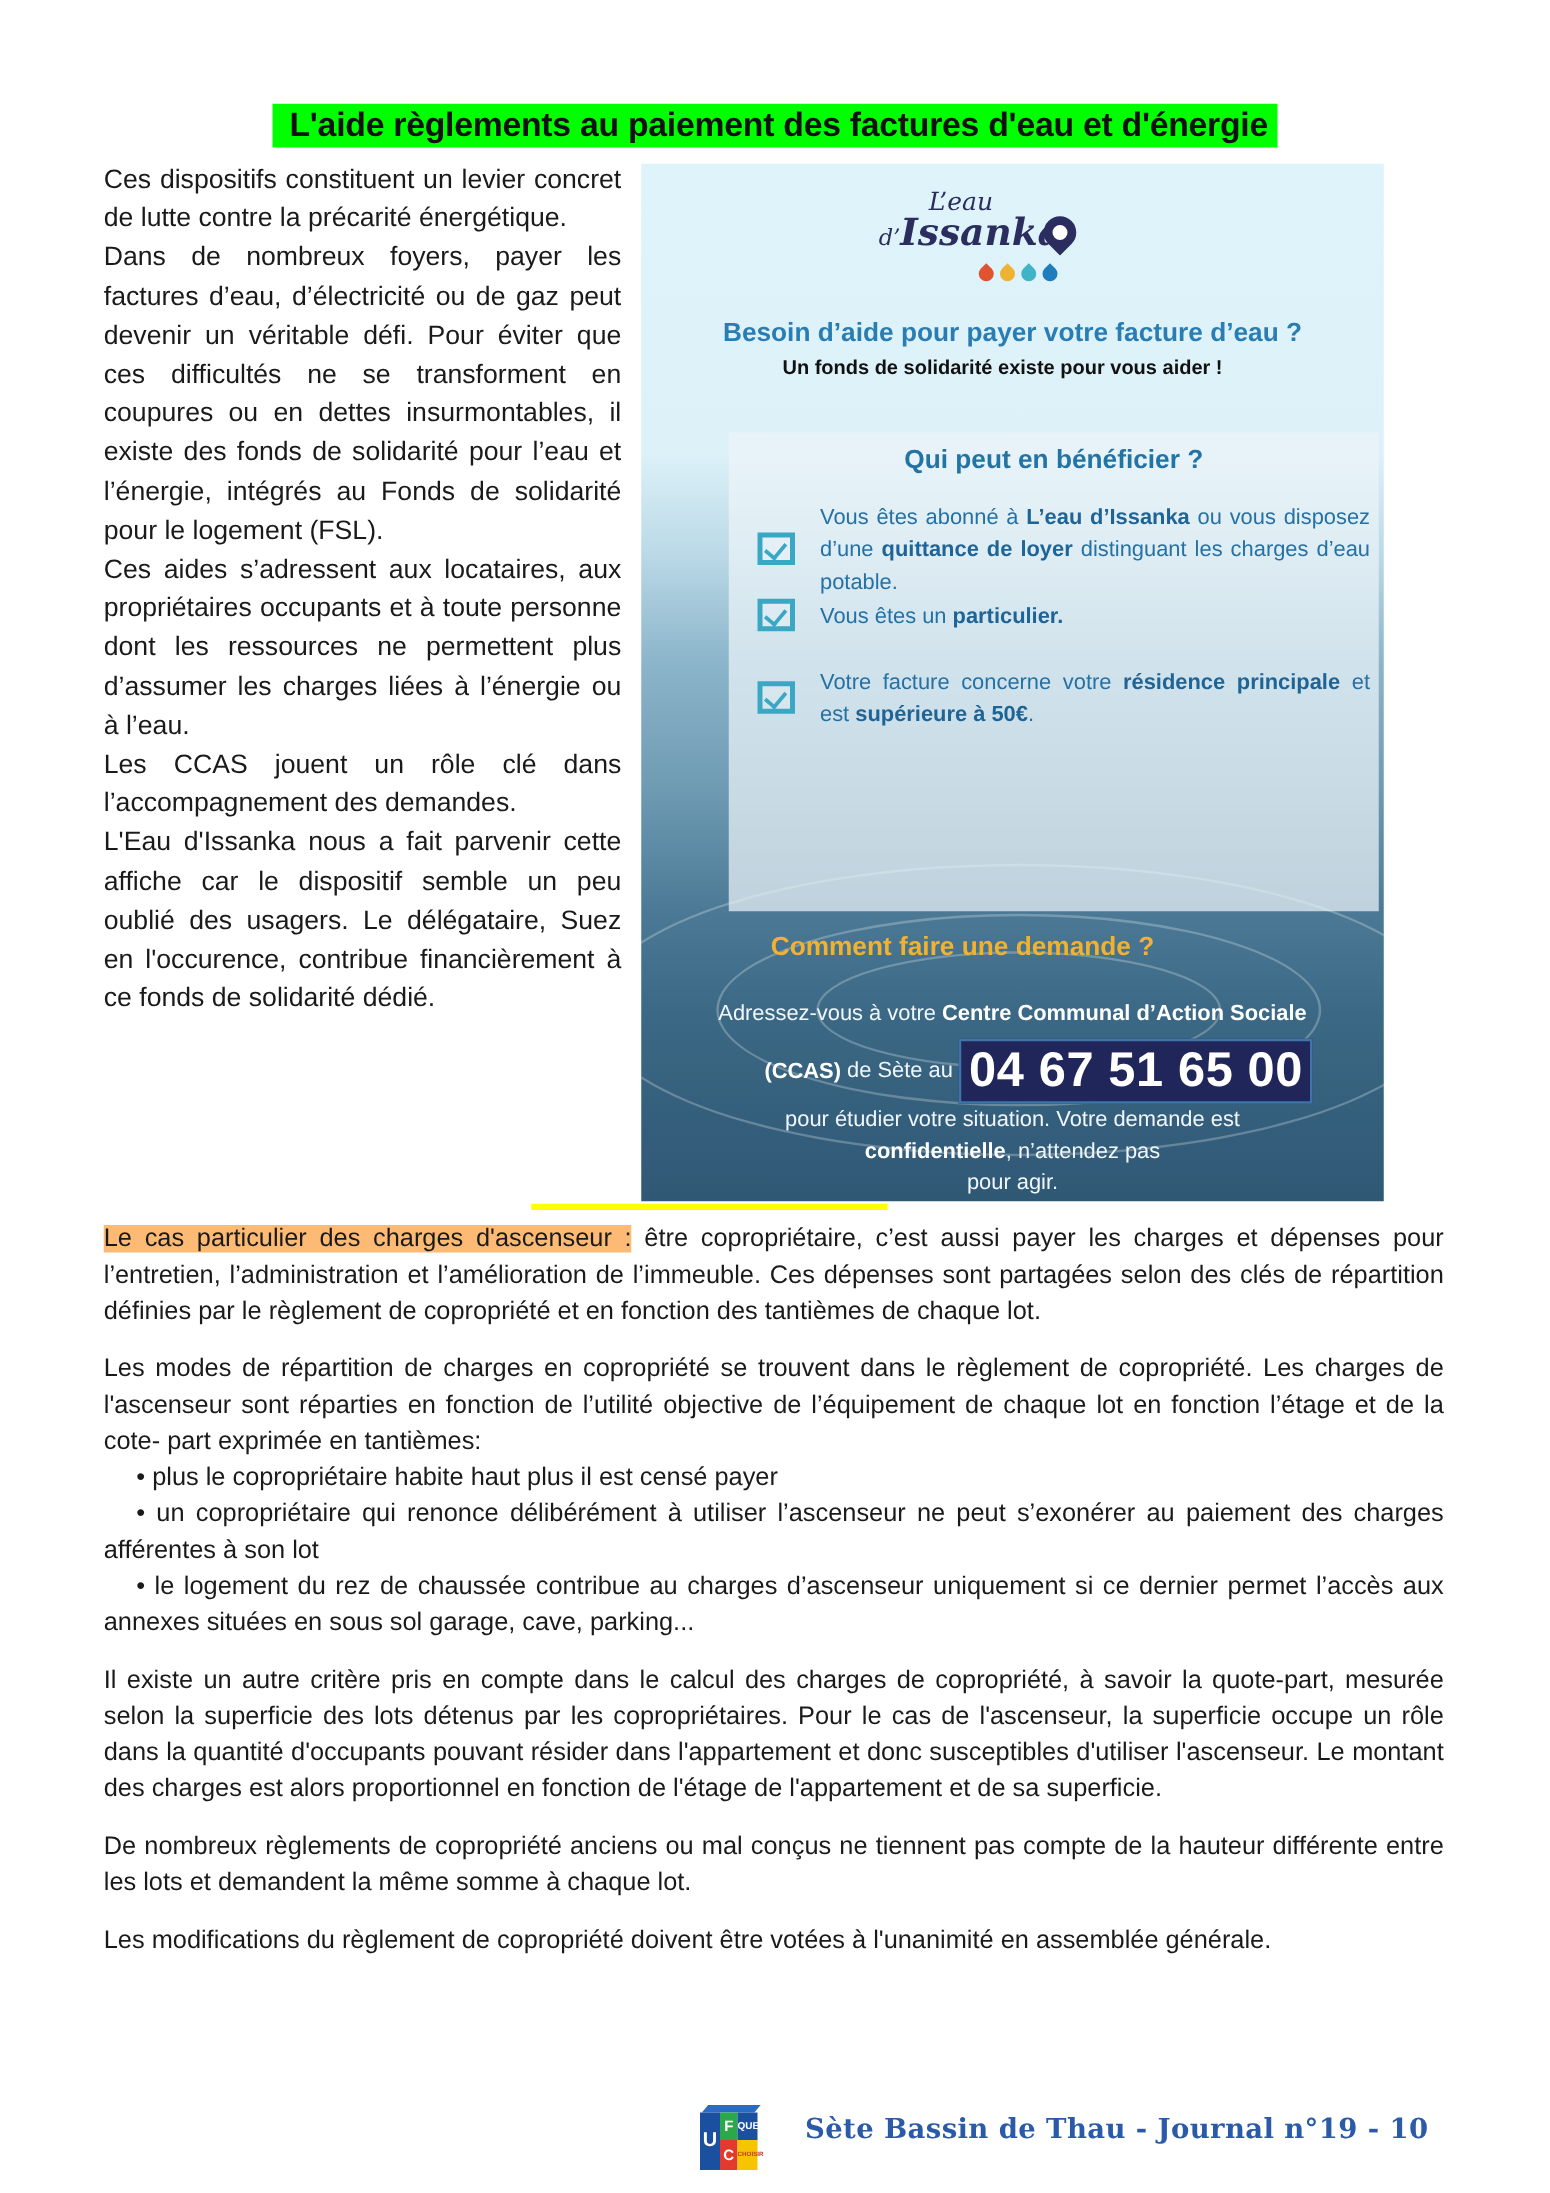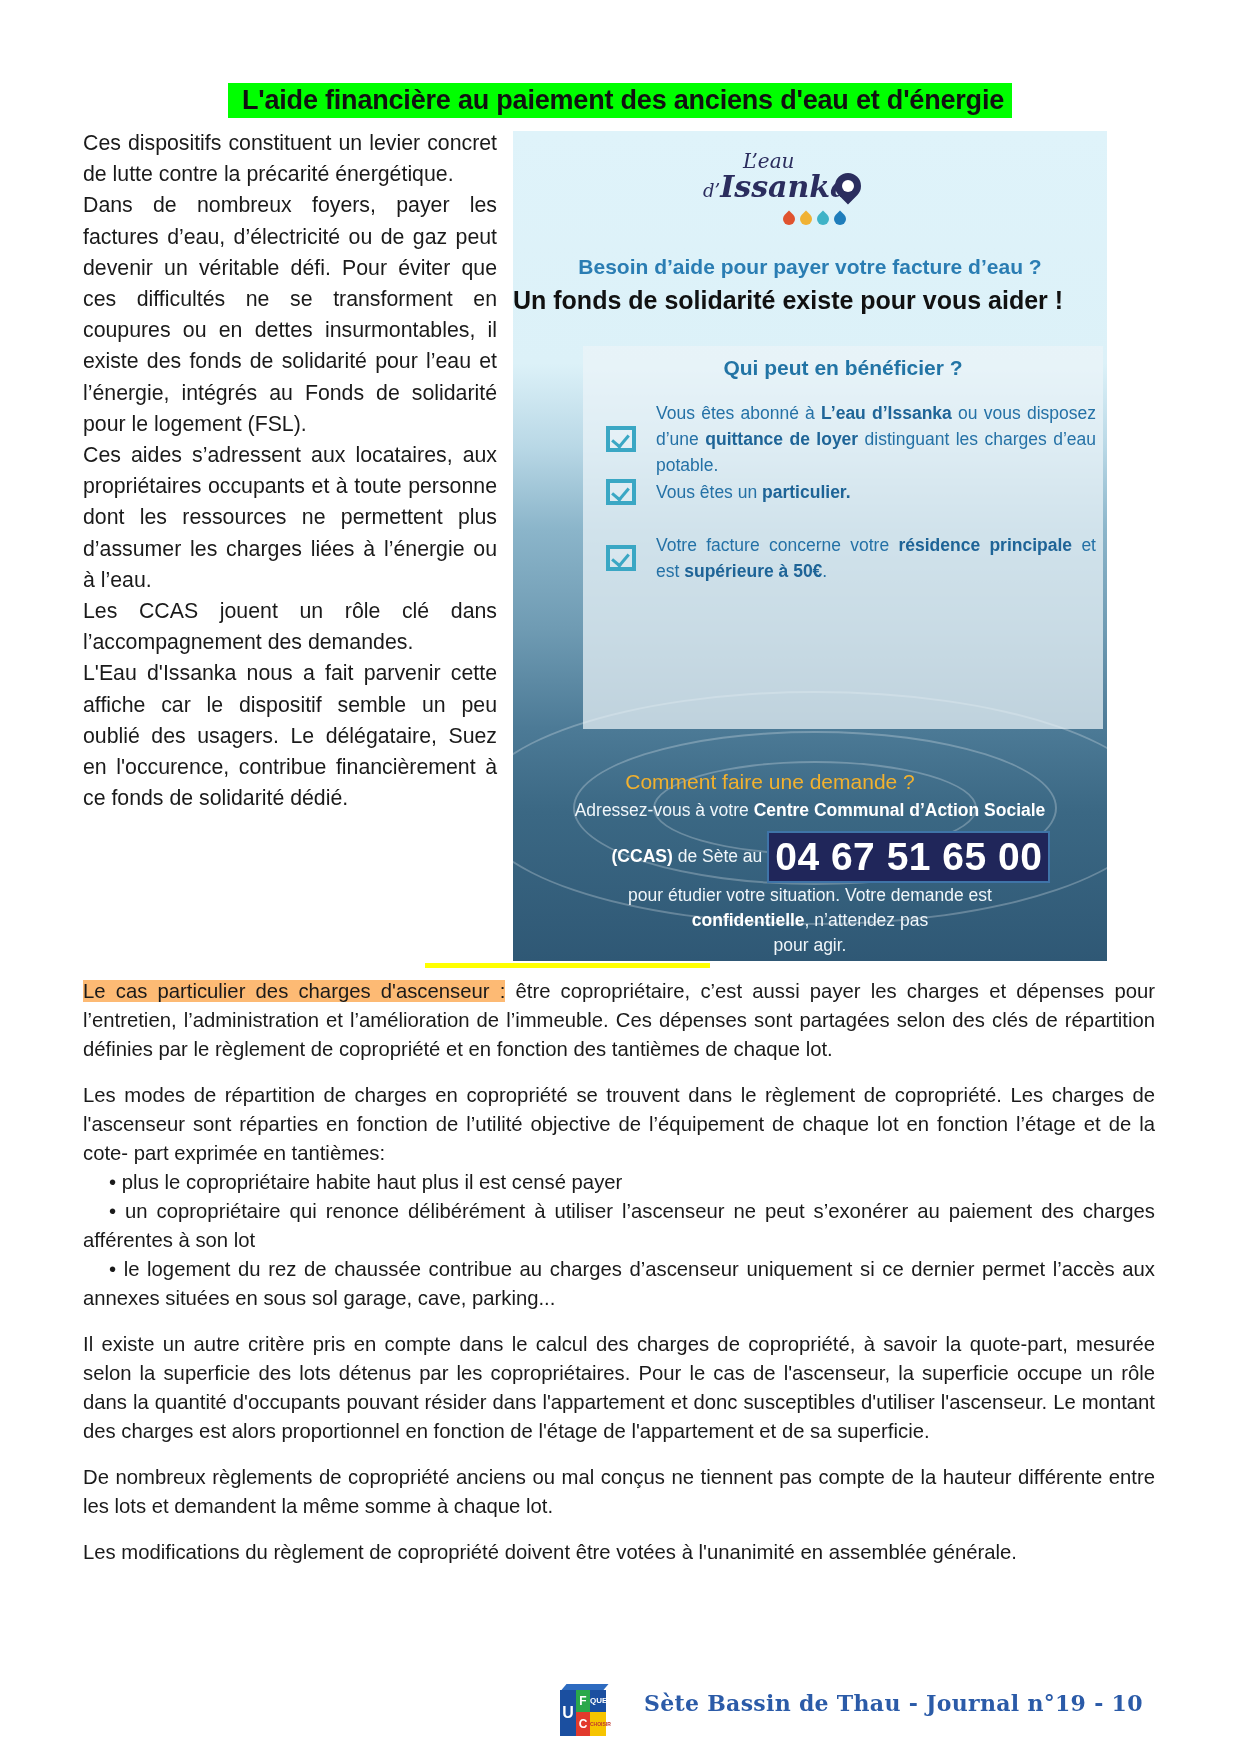--- a/index.html
+++ b/index.html
@@ -17,31 +17,31 @@
     .logo { position: absolute; left: 170px; top: 12px; width: 200px; height: 85px; }
     .logo .leau { position: absolute; left: 60px; top: 6px; font-family: "DejaVu Serif", serif; font-style: italic; font-size: 20px; color: #2b2d5e; }
     .logo .issanka { position: absolute; left: 20px; top: 26px; font-family: "DejaVu Serif", serif; font-style: italic; font-size: 30px; font-weight: bold; color: #2b2d5e; }
     .logo .issanka small { font-size: 18px; font-weight: normal; }
     .logo .pin { position: absolute; left: 152px; top: 30px; width: 26px; height: 26px; border-radius: 50% 50% 50% 0; transform: rotate(-45deg); background: #2b2d5e; }
     .logo .pin::after { content: ""; position: absolute; left: 7px; top: 7px; width: 12px; height: 12px; border-radius: 50%; background: #fff; }
     .drops { position: absolute; left: 100px; top: 70px; display: flex; gap: 5px; }
     .drop { width: 12px; height: 12px; border-radius: 50% 0 50% 50%; transform: rotate(-45deg); }
 
     .p-head1 { position: absolute; left: 0; width: 594px; top: 124px; text-align: center; font-weight: bold; font-size: 21px; color: #2a7db3; }
-    .p-head2 { position: absolute; left: 0; width: 578px; top: 155px; text-align: left; font-weight: bold; font-size: 25px; color: #111; }
+    .p-head2 { position: absolute; left: 0; width: 578px; top: 155px; text-align: center; font-weight: bold; font-size: 16px; color: #111; }
 
     .qbox { position: absolute; left: 38px; top: 215px; width: 520px; height: 383px; background: rgba(235,244,248,0.72); margin-left: 32px; }
     .qtitle { position: absolute; left: 0; width: 520px; top: 10px; text-align: center; font-weight: bold; font-size: 21px; color: #2274a5; }
     .crit { position: absolute; left: 23px; width: 490px; display: flex; }
     .check { flex: 0 0 30px; width: 26px; height: 26px; border: 4px solid #3aa7c4; box-sizing: border-box; margin-right: 20px; position: relative; background: rgba(255,255,255,0.2); }
     .check::after { content: ""; position: absolute; left: 5px; top: 1px; width: 8px; height: 13px; border-right: 3px solid #3aa7c4; border-bottom: 3px solid #3aa7c4; transform: rotate(40deg); }
     .crit-text { flex: 1; font-size: 17.5px; line-height: 26px; color: #2471a6; text-align: justify; }
     .crit-text b { color: #1e6497; }
 
-    .howto { position: absolute; left: 0; width: 514px; top: 639px; text-align: center; font-weight: normal; font-size: 21px; color: #f2b12e; }
+    .howto { position: absolute; left: 0; width: 514px; top: 615px; text-align: center; font-weight: bold; font-size: 21px; color: #f2b12e; }
     .addr { position: absolute; left: 0; width: 594px; top: 669px; text-align: center; font-size: 17.5px; color: #f0f6fa; }
     .addr b { color: #ffffff; }
     .phone-line { position: absolute; left: 0; width: 594px; top: 700px; text-align: center; font-size: 17.5px; color: #f0f6fa; }
     .phone-line b { color: #fff; margin-left: 42px; }
     .phone { display: inline-block; background: #20265a; color: #fff; font-weight: bold; font-size: 39px; padding: 2px 6px; border: 2px solid #3f74a8; vertical-align: middle; letter-spacing: 0.5px; }
     .after { position: absolute; left: 0; width: 594px; top: 752px; text-align: center; font-size: 17.5px; line-height: 25px; color: #f0f6fa; }
     .after b { color: #fff; }
 
     .yellow-line { position: absolute; left: 425px; top: 963px; width: 285px; height: 5px; background: #ffff00; }
 
@@ -57,21 +57,21 @@
     .ufc-logo .red { position: absolute; left: 16px; top: 28px; width: 14px; height: 24px; background: #e23a2c; color: #fff; font-weight: bold; font-size: 12px; text-align: center; line-height: 24px; }
     .ufc-logo .que { position: absolute; left: 30px; top: 6px; width: 16px; height: 22px; background: #1b4fa0; color: #fff; font-weight: bold; font-size: 8px; text-align: center; line-height: 22px; }
     .ufc-logo .choisir { position: absolute; left: 30px; top: 28px; width: 16px; height: 24px; background: #f6c400; color: #c0392b; font-weight: bold; font-size: 5px; text-align: center; line-height: 24px; }
     .ufc-logo .topface { position: absolute; left: 4px; top: 0; width: 42px; height: 6px; background: #2d6bc0; transform: skewX(-40deg); }
     .journal { position: absolute; left: 84px; top: 10px; font-family: "DejaVu Serif", serif; font-weight: bold; font-size: 22px; color: #2b5ba8; letter-spacing: 0.3px; }
   </style>
 </head>
 <body>
 
 <div class="title-wrap">
-  <span class="title">L'aide financière au paiement des anciens d'eau et d'énergie</span>
+  <span class="title">L'aide règlements au paiement des factures d'eau et d'énergie</span>
 </div>
 
 <div class="left-col">
   <p>Ces dispositifs constituent un levier concret de lutte contre la précarité énergétique.</p>
   <p>Dans de nombreux foyers, payer les factures d’eau, d’électricité ou de gaz peut devenir un véritable défi. Pour éviter que ces difficultés ne se transforment en coupures ou en dettes insurmontables, il existe des fonds de solidarité pour l’eau et l’énergie, intégrés au Fonds de solidarité pour le logement (FSL).</p>
   <p>Ces aides s’adressent aux locataires, aux propriétaires occupants et à toute personne dont les ressources ne permettent plus d’assumer les charges liées à l’énergie ou à l’eau.</p>
   <p>Les CCAS jouent un rôle clé dans l’accompagnement des demandes.</p>
   <p>L'Eau d'Issanka nous a fait parvenir cette affiche car le dispositif semble un peu oublié des usagers. Le délégataire, Suez en l'occurence, contribue financièrement à ce fonds de solidarité dédié.</p>
 </div>
 

